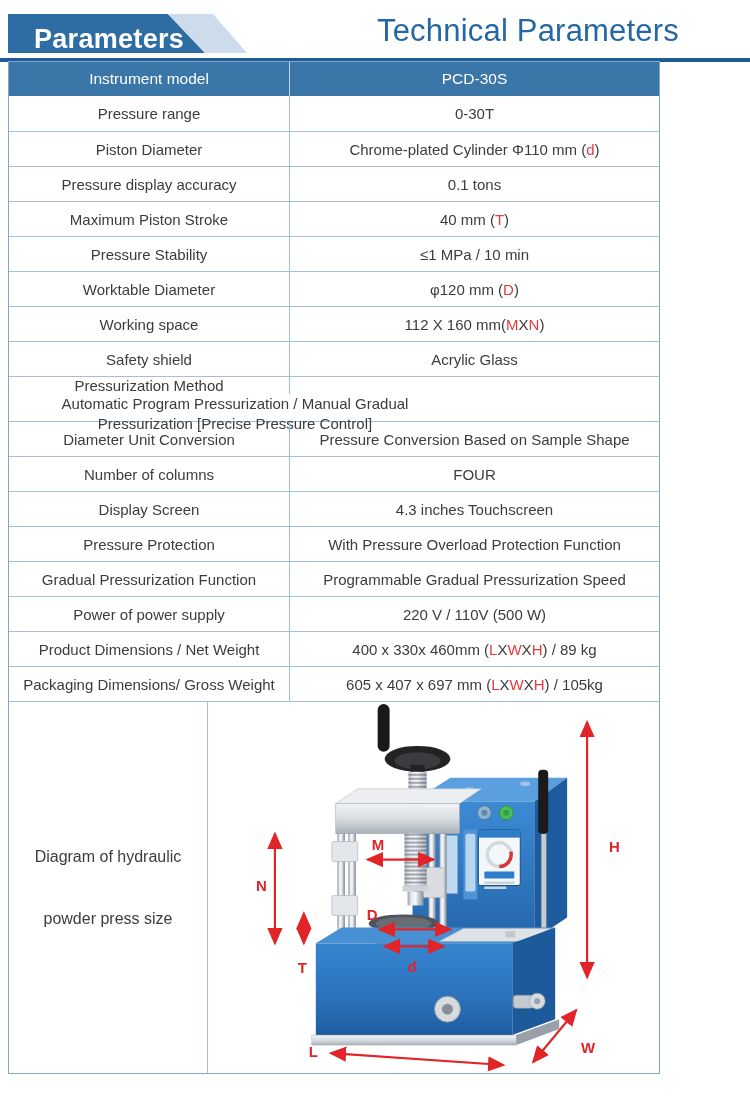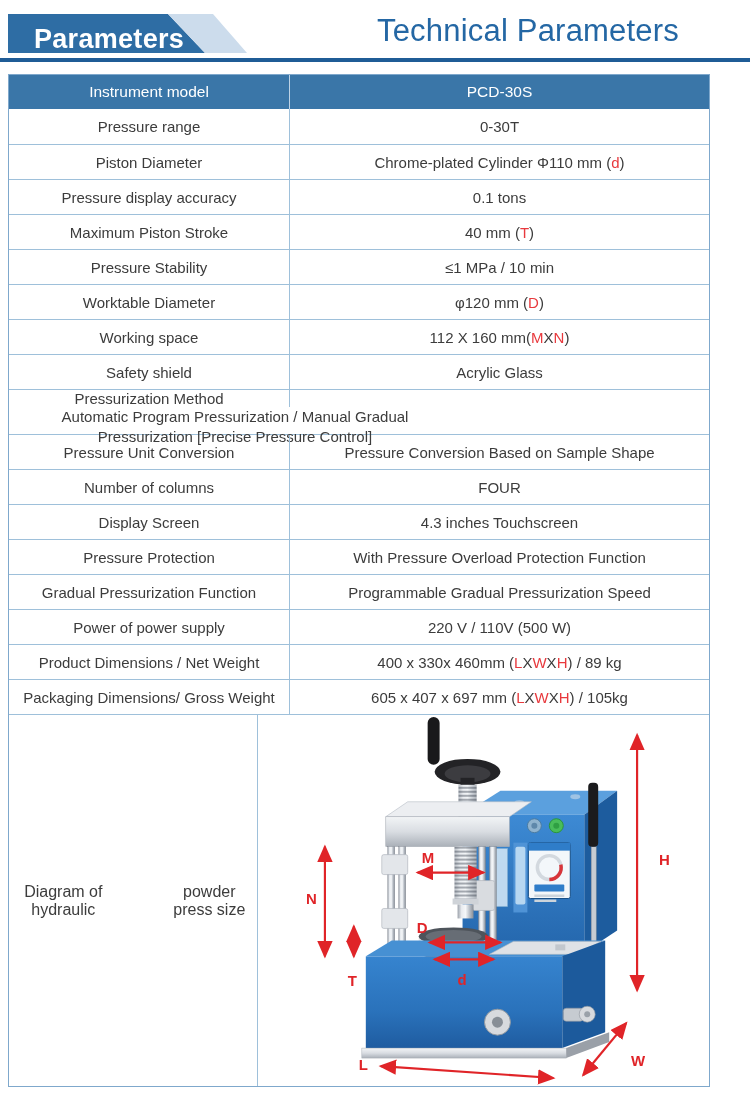--- a/index.html
+++ b/index.html
@@ -12,36 +12,36 @@
   .banner-blue{position:absolute;left:0;top:0;width:266px;height:39px;background:#2e6da4;
     clip-path:polygon(0 0,160px 0,197px 39px,0 39px);}
   .banner-accent{position:absolute;left:0;top:0;width:266px;height:39px;background:#ccdcec;
     clip-path:polygon(160px 0,205px 0,239px 39px,197px 39px);}
   .banner-label{position:absolute;left:26px;top:0;height:51px;display:flex;align-items:center;
     color:#fff;font-size:27px;font-weight:bold;letter-spacing:.3px;}
   .page-title{position:absolute;left:340px;top:13px;width:376px;text-align:center;
     font-size:31px;font-weight:normal;color:#2467a4;letter-spacing:.2px;}
   .header-rule{position:absolute;left:0;top:58px;width:750px;height:4px;background:#1f5c96;}
   
-  .spec-table{position:absolute;left:8px;top:74px;width:702px;background:#fff;
+  .spec-table{position:absolute;left:8px;top:61px;width:652px;background:#fff;
     border:1px solid #7fa8cc;box-sizing:border-box;}
   .t-row{display:flex;border-top:1px solid #9ec0da;box-sizing:border-box;}
   .t-row:first-child{border-top:none;}
   .cell-l{width:281px;border-right:1px solid #9ec0da;display:flex;align-items:center;
     justify-content:center;text-align:center;box-sizing:border-box;font-size:15px;}
   .cell-r{flex:1;display:flex;align-items:center;justify-content:center;text-align:center;
     font-size:15px;padding:0 8px;box-sizing:border-box;}
   .header-row{background:#3a76a8;height:34px;}
   .header-row .cell-l,.header-row .cell-r{color:#ffffff;font-size:15.5px;border-right-color:#bed3e6;}
   .spec{height:35px;}
   .spec.tall{height:45px;flex-direction:column;}
   .spec.tall .cell-r{font-size:15px;line-height:1.3;max-width:452px;}
   .red{color:#e8393d;}
   .diagram-row{height:372px;}
-  .diagram-label{display:flex;flex-direction:row;gap:44px;font-size:16px;}
+  .diagram-label{display:flex;flex-direction:column;gap:44px;font-size:16px;}
   .diagram-cell{flex:1;display:flex;align-items:center;justify-content:center;padding:0;}
   svg text{font-family:"Liberation Sans",sans-serif;font-weight:bold;fill:#e02428;font-size:15px;}
 </style>
 </head>
 <body>
 
 <div class="banner">
   <div class="banner-blue"></div>
   <div class="banner-accent"></div>
   <div class="banner-label">Parameters</div>
@@ -123,21 +123,21 @@
     </div>
 
     <div class="t-row spec row tall">
       <div class="cell-l label">Pressurization Method</div>
       <div class="cell-r value">
           <span>Automatic Program Pressurization / Manual Gradual Pressurization [Precise Pressure Control]</span>
         </div>
     </div>
 
     <div class="t-row spec row">
-      <div class="cell-l label">Pressure Unit Conversion</div>
+      <div class="cell-l label">Diameter Unit Conversion</div>
       <div class="cell-r value">
           <span>Pressure Conversion Based on Sample Shape</span>
         </div>
     </div>
 
     <div class="t-row spec row">
       <div class="cell-l label">Number of columns</div>
       <div class="cell-r value">
           <span>FOUR</span>
         </div>

